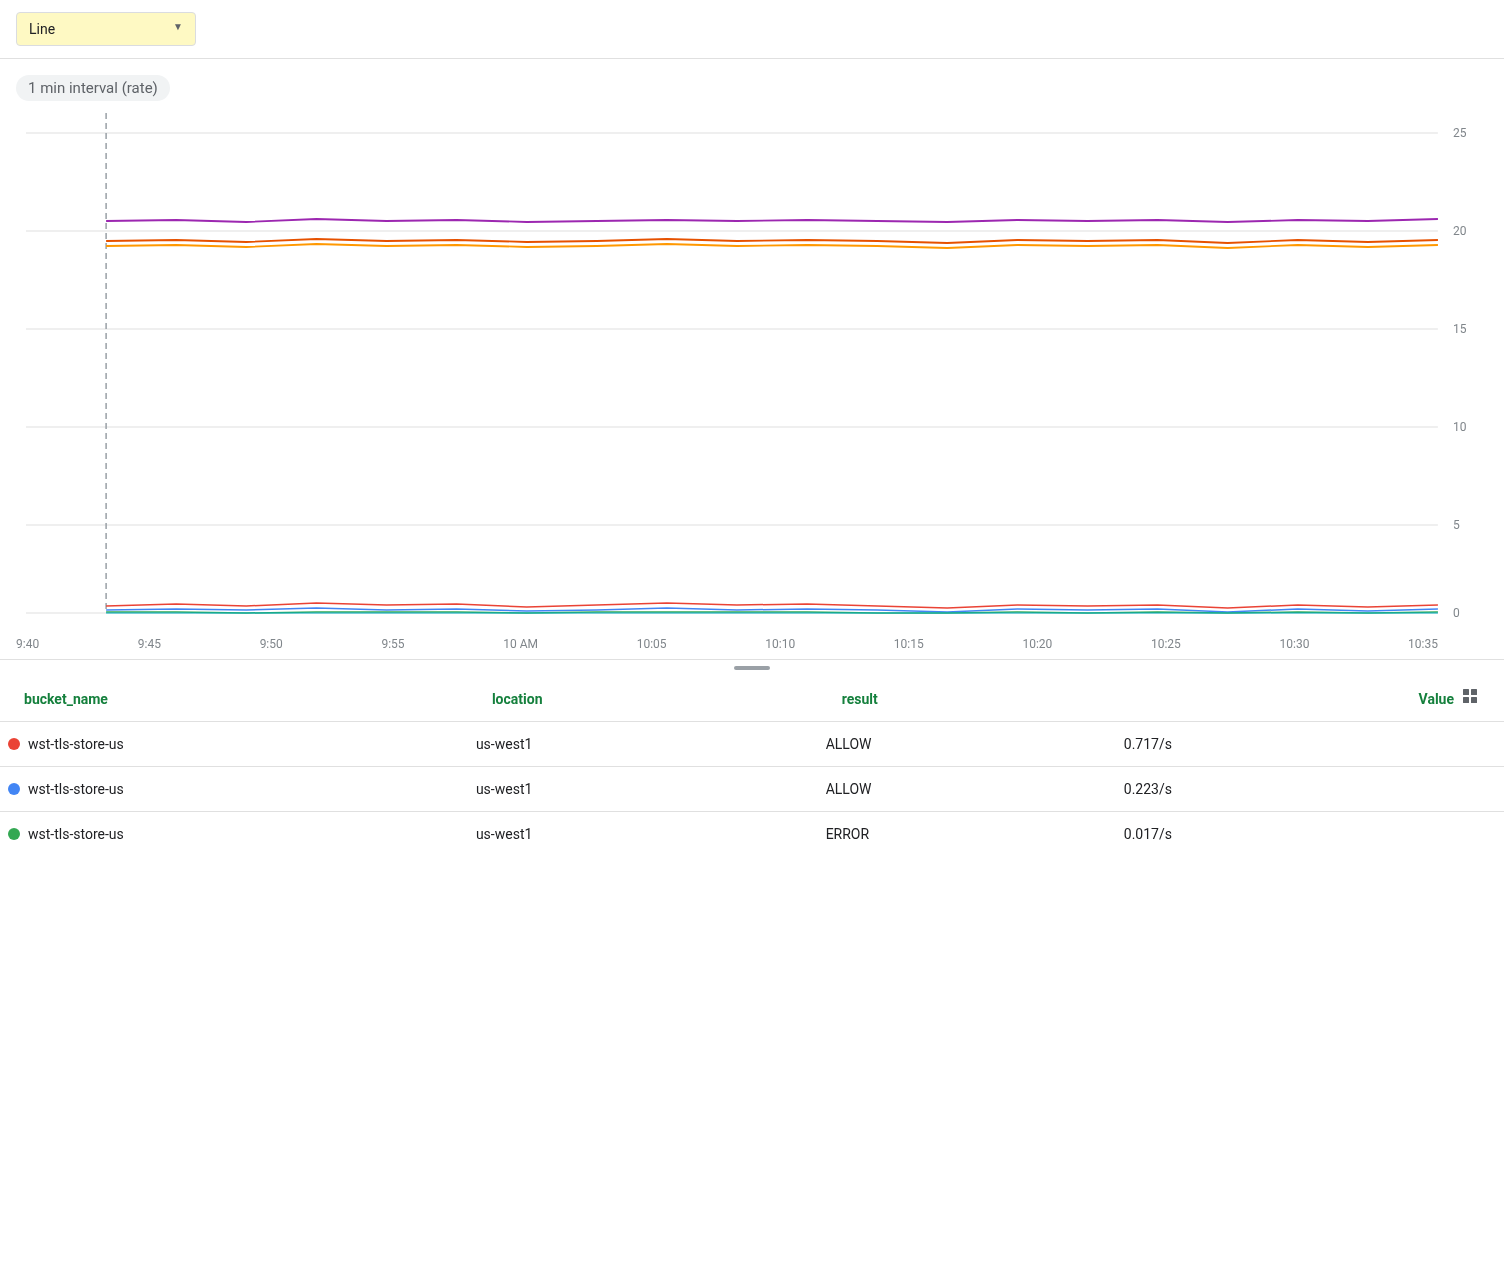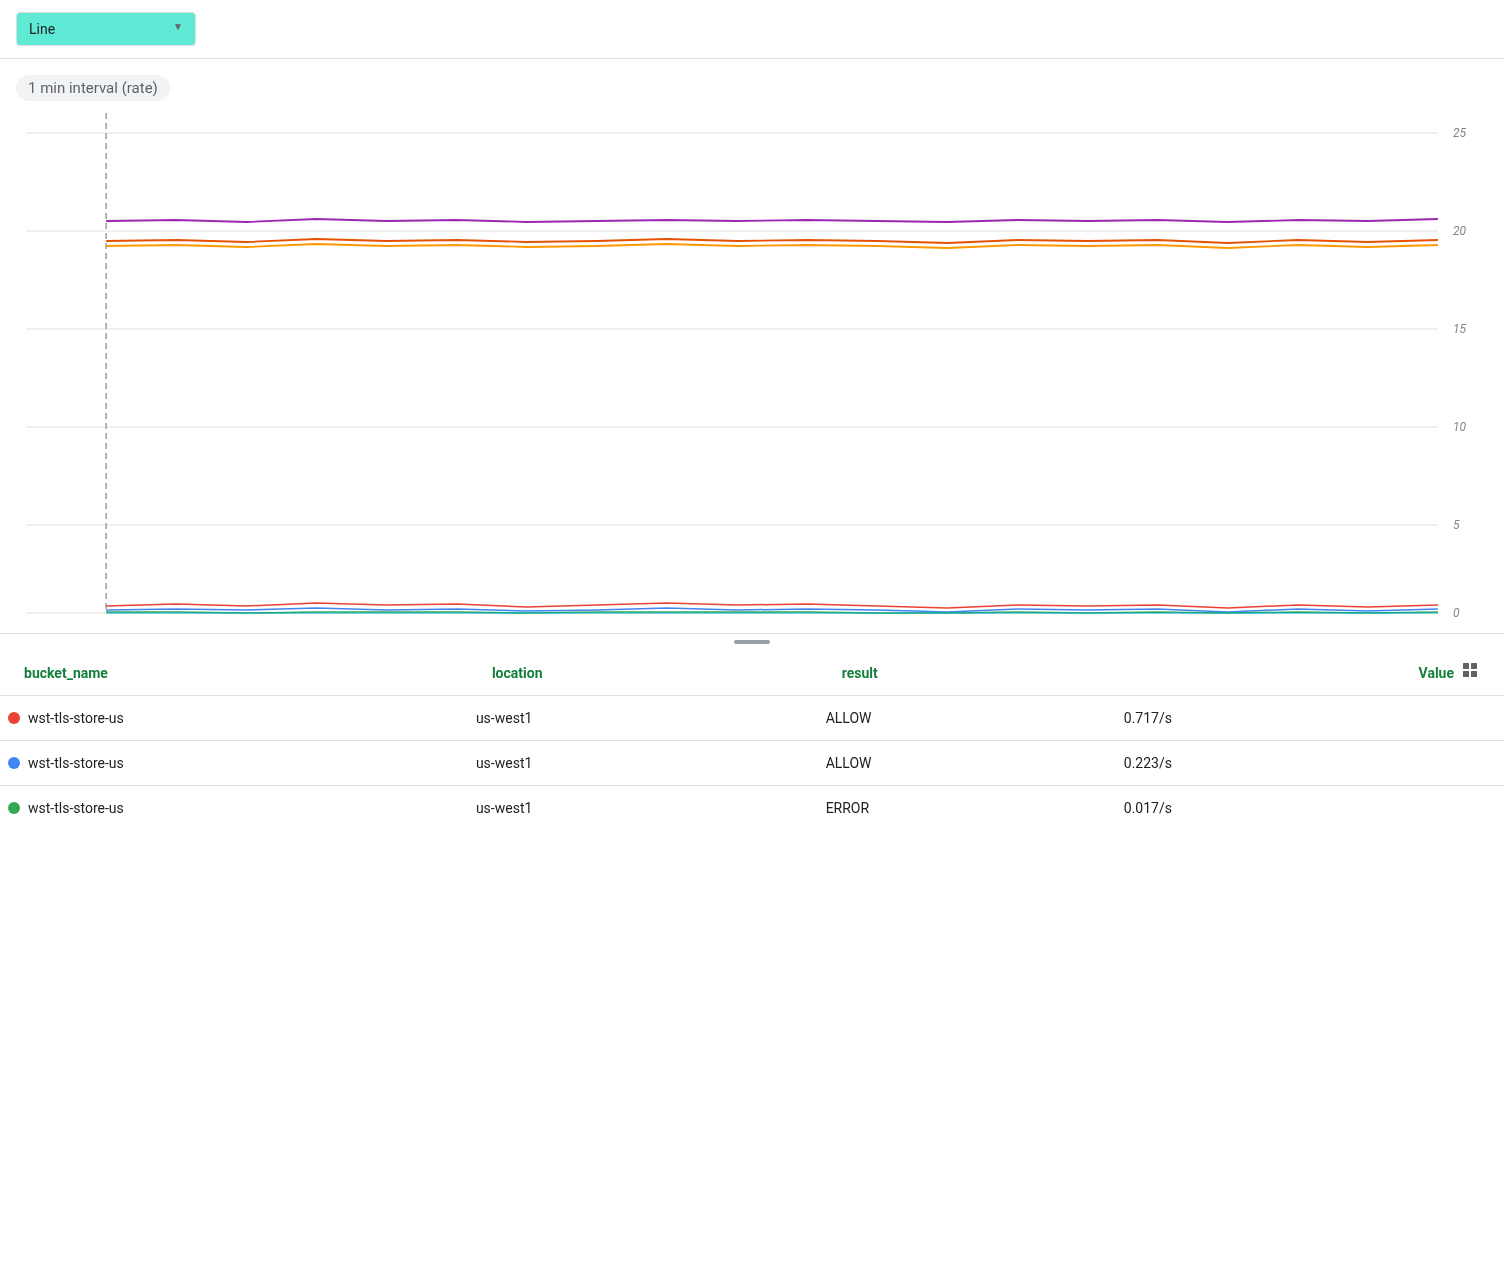--- a/index.html
+++ b/index.html
@@ -20,21 +20,21 @@
 
     .chart-type-select {
       display: flex;
       align-items: flex-start;
       border: 1px solid #dadce0;
       border-radius: 4px;
       padding: 8px 12px;
       cursor: pointer;
       min-width: 180px;
       justify-content: space-between;
-      background: #5eead4;
+      background: #fef9c3;
     }
 
     .chart-type-label {
       font-size: 14px;
       color: #202124;
     }
 
     .dropdown-arrow {
       font-size: 10px;
       color: #5f6368;
@@ -96,21 +96,20 @@
       padding: 4px 12px;
       font-size: 15px;
       color: #5f6368;
       margin-bottom: 12px;
     }
 
     .chart-area {
       position: relative;
       height: 520px;
       margin-left: 10px;
-      font-style: italic;
     }
 
     .chart-svg-container {
       width: 100%;
       height: 100%;
     }
 
     .x-axis-labels {
       display: flex;
       justify-content: space-between;
@@ -239,20 +238,34 @@
 
       <polyline points="80,497 150,496 220,497 290,495 360,497 430,496 500,498 570,497 640,495 710,497 780,496 850,497 920,499 990,496 1060,497 1130,496 1200,499 1270,496 1340,498 1410,496" fill="none" stroke="#4285f4" stroke-width="1.5"></polyline>
 
       <polyline points="80,499 150,499 220,500 290,499 360,499 430,499 500,500 570,499 640,499 710,499 780,499 850,500 920,500 990,499 1060,500 1130,499 1200,500 1270,499 1340,500 1410,499" fill="none" stroke="#34a853" stroke-width="1.5"></polyline>
 
       <polyline points="80,500 150,500 220,500 290,500 360,500 430,500 500,500 570,500 640,500 710,500 780,500 850,500 920,500 990,500 1060,500 1130,500 1200,500 1270,500 1340,500 1410,500" fill="none" stroke="#00acc1" stroke-width="1"></polyline>
     </svg>
   </div>
 
   
+  <div class="x-axis-labels">
+    <span class="x-label">9:40</span>
+    <span class="x-label">9:45</span>
+    <span class="x-label">9:50</span>
+    <span class="x-label">9:55</span>
+    <span class="x-label">10 AM</span>
+    <span class="x-label">10:05</span>
+    <span class="x-label">10:10</span>
+    <span class="x-label">10:15</span>
+    <span class="x-label">10:20</span>
+    <span class="x-label">10:25</span>
+    <span class="x-label">10:30</span>
+    <span class="x-label">10:35</span>
+  </div>
 </div>
 
 <div class="divider"></div>
 
 <div class="drag-handle">
   <div class="drag-handle-bar"></div>
 </div>
 
 <table class="legend-table">
   <thead>

